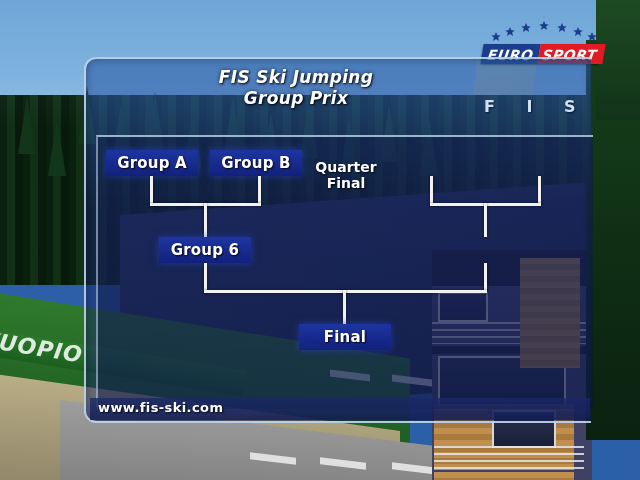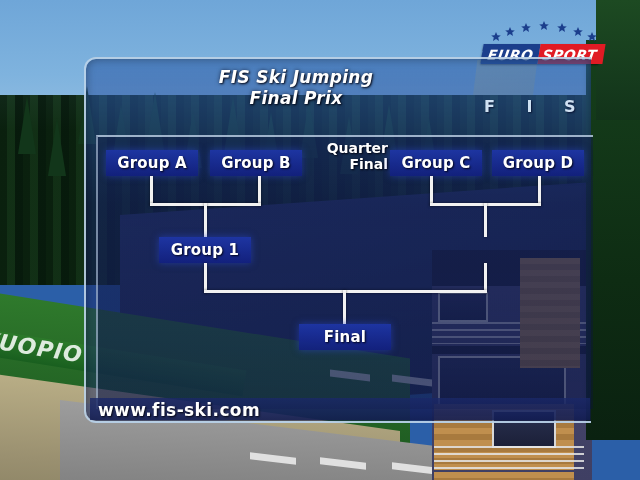--- a/index.html
+++ b/index.html
@@ -110,21 +110,21 @@
        text-align:center;line-height:16px;
        text-shadow:1px 1px 2px rgba(0,0,12,.95);}
 
   
   .bl{position:absolute;background:#f2f2f2;box-shadow:0 0 3px rgba(0,0,0,.5);}
 
   
   .footer{position:absolute;left:90px;top:398px;width:500px;height:22px;
        background:linear-gradient(180deg,rgba(26,40,104,.80),rgba(18,28,82,.80));}
   .footer-text{position:absolute;left:8px;top:2px;color:#ffffff;font-weight:bold;
-       font-size:17px;letter-spacing:.4px;
+       font-size:13px;letter-spacing:.4px;
        text-shadow:1px 1px 2px rgba(0,0,10,.9);}
 </style>
 </head>
 <body>
 
 <div id="screen">
 
   <div class="bg">
     <div class="sky"></div>
 
@@ -194,58 +194,52 @@
       <div class="es-euro">EURO</div>
       <div class="es-sport">SPORT</div>
     </div>
   </div>
 
   <div class="overlay">
 
     <div class="title-zone">
       <div class="title">
         <div>FIS Ski Jumping</div>
-        <div>Final Prix</div>
+        <div>Group Prix</div>
       </div>
       <div class="fis-mark">F I S</div>
     </div>
 
     <div class="inner">
 
       <div class="node" style="left:8px;top:13px;width:92px;">
         <span>Group A</span>
       </div>
       <div class="node" style="left:112px;top:13px;width:92px;">
         <span>Group B</span>
       </div>
 
-      <div class="plainlabel" style="left:206px;top:3px;width:84px;text-align:right;">
+      <div class="plainlabel" style="left:206px;top:22px;width:84px;">
         <div>Quarter</div>
         <div>Final</div>
       </div>
 
-      <div class="node" style="left:292px;top:13px;width:92px;">
-        <span>Group C</span>
-      </div>
-      <div class="node" style="left:394px;top:13px;width:92px;">
-        <span>Group D</span>
-      </div>
 
       <div class="bl" style="left:52px;top:39px;width:3px;height:30px;"></div>
       <div class="bl" style="left:160px;top:39px;width:3px;height:30px;"></div>
       <div class="bl" style="left:52px;top:66px;width:111px;height:3px;"></div>
       <div class="bl" style="left:106px;top:66px;width:3px;height:34px;"></div>
 
       <div class="bl" style="left:332px;top:39px;width:3px;height:30px;"></div>
       <div class="bl" style="left:440px;top:39px;width:3px;height:30px;"></div>
       <div class="bl" style="left:332px;top:66px;width:111px;height:3px;"></div>
       <div class="bl" style="left:386px;top:66px;width:3px;height:34px;"></div>
 
       <div class="node" style="left:61px;top:100px;width:92px;">
-        <span>Group 1</span>
+        <span>Group 6</span>
       </div>
 
 
 
       <div class="bl" style="left:106px;top:126px;width:3px;height:30px;"></div>
       <div class="bl" style="left:386px;top:126px;width:3px;height:30px;"></div>
       <div class="bl" style="left:106px;top:153px;width:283px;height:3px;"></div>
       <div class="bl" style="left:245px;top:153px;width:3px;height:34px;"></div>
 
       <div class="node" style="left:201px;top:187px;width:92px;">

